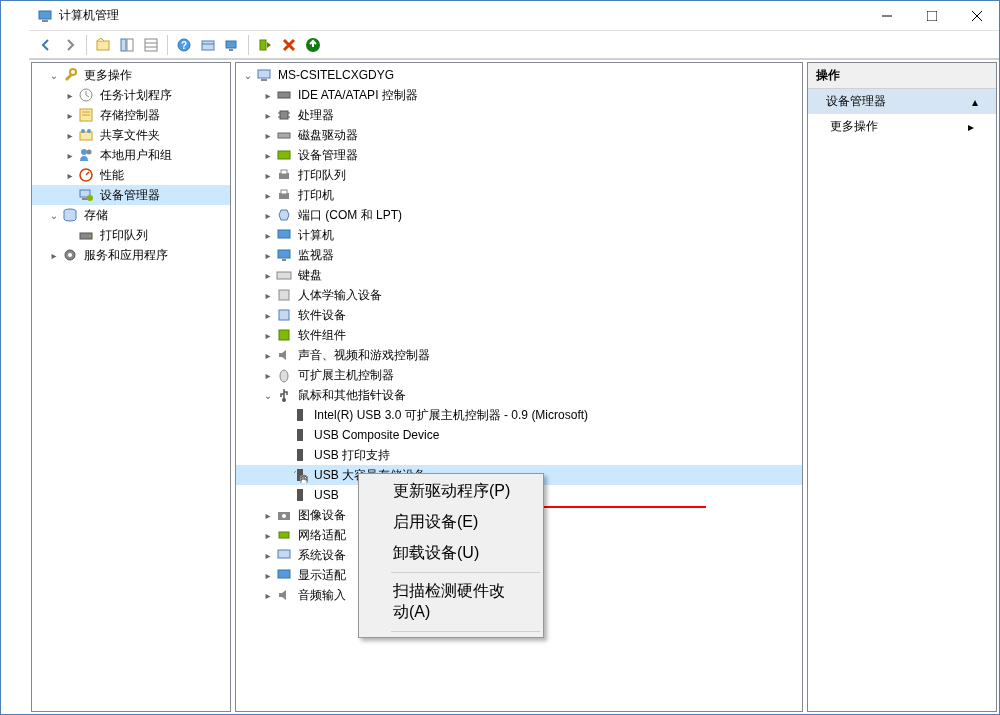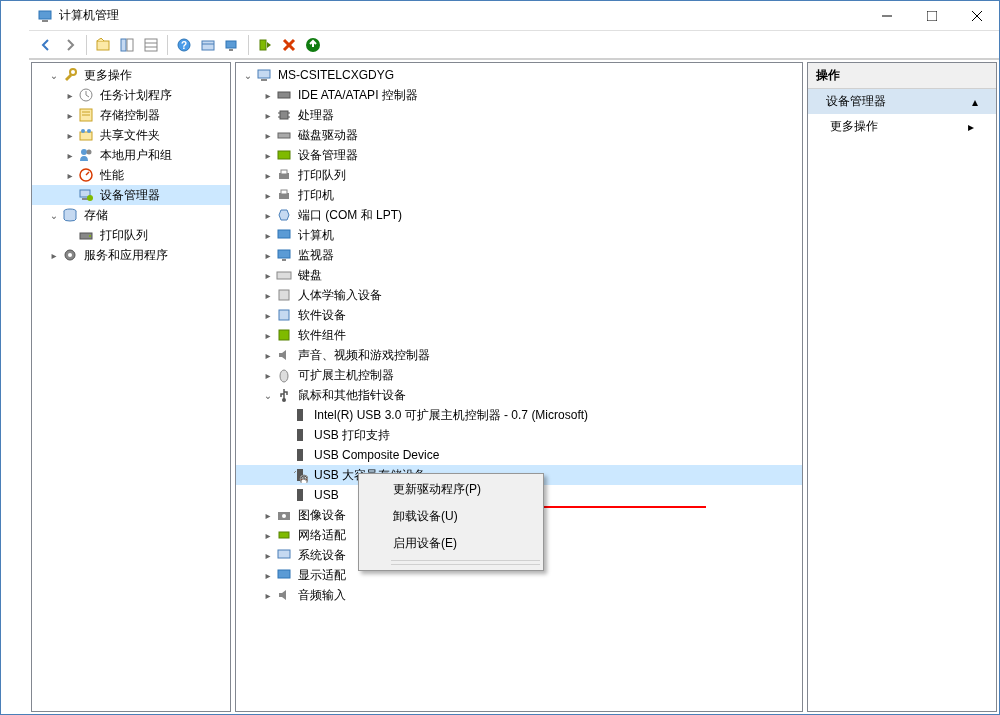--- a/index.html
+++ b/index.html
@@ -25,21 +25,21 @@
 .right-more { padding: 4px 22px; display: flex; justify-content: space-between; align-items: center; }
 .tree { padding: 2px 0; }
 .tree-row { display: flex; align-items: center; height: 20px; white-space: nowrap; }
 .tree-row.selected { background: #cce8ff; }
 .tree-row.selected-focus { background: #cce8ff; }
 .toggle { width: 16px; text-align: center; color: #666; font-size: 10px; flex-shrink: 0; }
 .toggle.none { visibility: hidden; }
 .node-icon { width: 16px; height: 16px; margin-right: 4px; flex-shrink: 0; display: inline-flex; align-items: center; justify-content: center; }
 .node-label { font-size: 12px; padding: 1px 2px; }
 .context-menu { position: absolute; background: #f0f0f0; border: 1px solid #979797; box-shadow: 3px 3px 4px rgba(0,0,0,0.3); z-index: 100; padding: 2px; }
-.context-menu .cm-item { padding: 5px 24px 5px 32px; font-size: 12px; }
+.context-menu .cm-item { padding: 5px 24px 5px 32px; font-size: 16px; }
 .context-menu .cm-sep { height: 1px; background: #d0d0d0; margin: 3px 1px 3px 30px; }
 .arrow-annotation { position: absolute; z-index: 50; pointer-events: none; }
 .svg-icon { width: 16px; height: 16px; }
 </style>
 </head>
 <body>
 
 <div class="window">
 
   <div class="titlebar">
@@ -416,37 +416,37 @@
               </svg>
             </span>
             <span class="node-label">鼠标和其他指针设备</span>
           </div>
         <div class="tree-row" style="padding-left:56px">
             <span class="node-icon">
               <svg class="svg-icon" viewBox="0 0 16 16">
                 <rect x="5" y="2" width="6" height="12" fill="#555"></rect>
               </svg>
             </span>
-            <span class="node-label">Intel(R) USB 3.0 可扩展主机控制器 - 0.7 (Microsoft)</span>
+            <span class="node-label">Intel(R) USB 3.0 可扩展主机控制器 - 0.9 (Microsoft)</span>
           </div>
         <div class="tree-row" style="padding-left:56px">
             <span class="node-icon">
               <svg class="svg-icon" viewBox="0 0 16 16">
                 <rect x="5" y="2" width="6" height="12" fill="#555"></rect>
               </svg>
             </span>
+            <span class="node-label">USB Composite Device</span>
+          </div>
+        <div class="tree-row" style="padding-left:56px">
+            <span class="node-icon">
+              <svg class="svg-icon" viewBox="0 0 16 16">
+                <rect x="5" y="2" width="6" height="12" fill="#555"></rect>
+              </svg>
+            </span>
             <span class="node-label">USB 打印支持</span>
-          </div>
-        <div class="tree-row" style="padding-left:56px">
-            <span class="node-icon">
-              <svg class="svg-icon" viewBox="0 0 16 16">
-                <rect x="5" y="2" width="6" height="12" fill="#555"></rect>
-              </svg>
-            </span>
-            <span class="node-label">USB Composite Device</span>
           </div>
         <div class="tree-row selected-focus" style="padding-left:56px">
             <span class="node-icon">
               <svg class="svg-icon" viewBox="0 0 16 16">
                 <rect x="5" y="2" width="6" height="12" fill="#555"></rect>
                 <circle cx="12" cy="12" r="4" fill="#fff" stroke="#888"></circle>
                 <path d="M10 12 L14 12" stroke="#888" transform="rotate(-45 12 12)"></path>
                 <path d="M10 12 L14 12" stroke="#888" transform="rotate(45 12 12)"></path>
                 <path d="M12 8 L12 16" stroke="#888" fill="none"></path>
                 <path d="M9 13 L15 13" stroke="#d83b01" stroke-width="2"></path>
@@ -511,23 +511,24 @@
               <svg class="svg-icon" viewBox="0 0 16 16">
                 <path d="M3 6 L6 6 L10 3 L10 13 L6 10 L3 10 Z" fill="#888"></path>
               </svg>
             </span>
             <span class="node-label">音频输入</span>
           </div>
       </div>
 
       <div class="context-menu" style="left:122px; top:410px; width:186px;">
         <div class="cm-item">更新驱动程序(P)</div>
+        <div class="cm-item">启用设备(E)</div>
         <div class="cm-item">卸载设备(U)</div>
-        <div class="cm-item">启用设备(E)</div>
         <div class="cm-sep"></div>
+        <div class="cm-item">扫描检测硬件改动(A)</div>
         <div class="cm-sep"></div>
       </div>
 
       <svg class="arrow-annotation" style="left:210px; top:436px;" width="260" height="16">
         <line x1="260" y1="8" x2="10" y2="8" stroke="#ff0000" stroke-width="2"></line>
         <polygon points="0,8 14,3 14,13" fill="#ff0000"></polygon>
       </svg>
     </div>
 
     <div class="pane right-pane">

